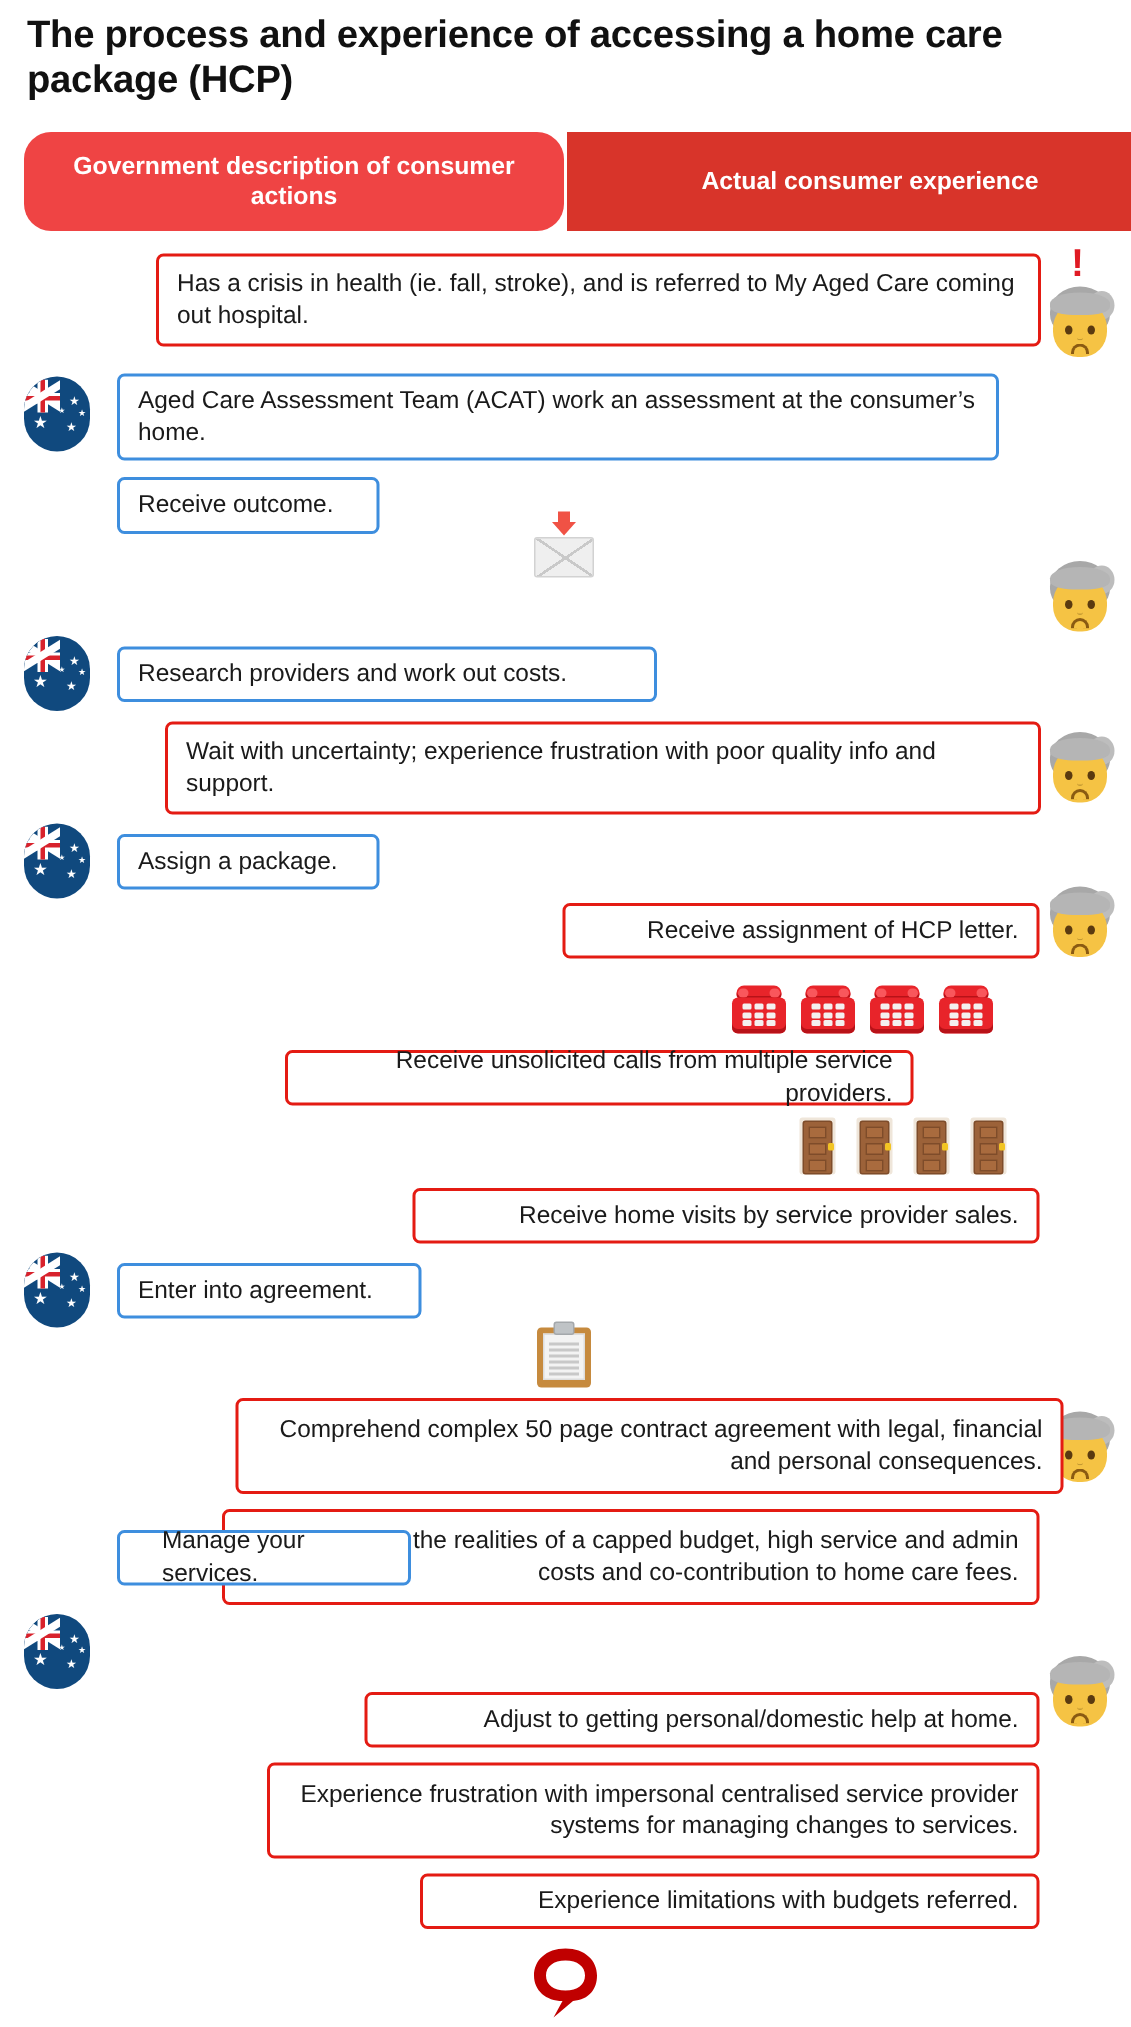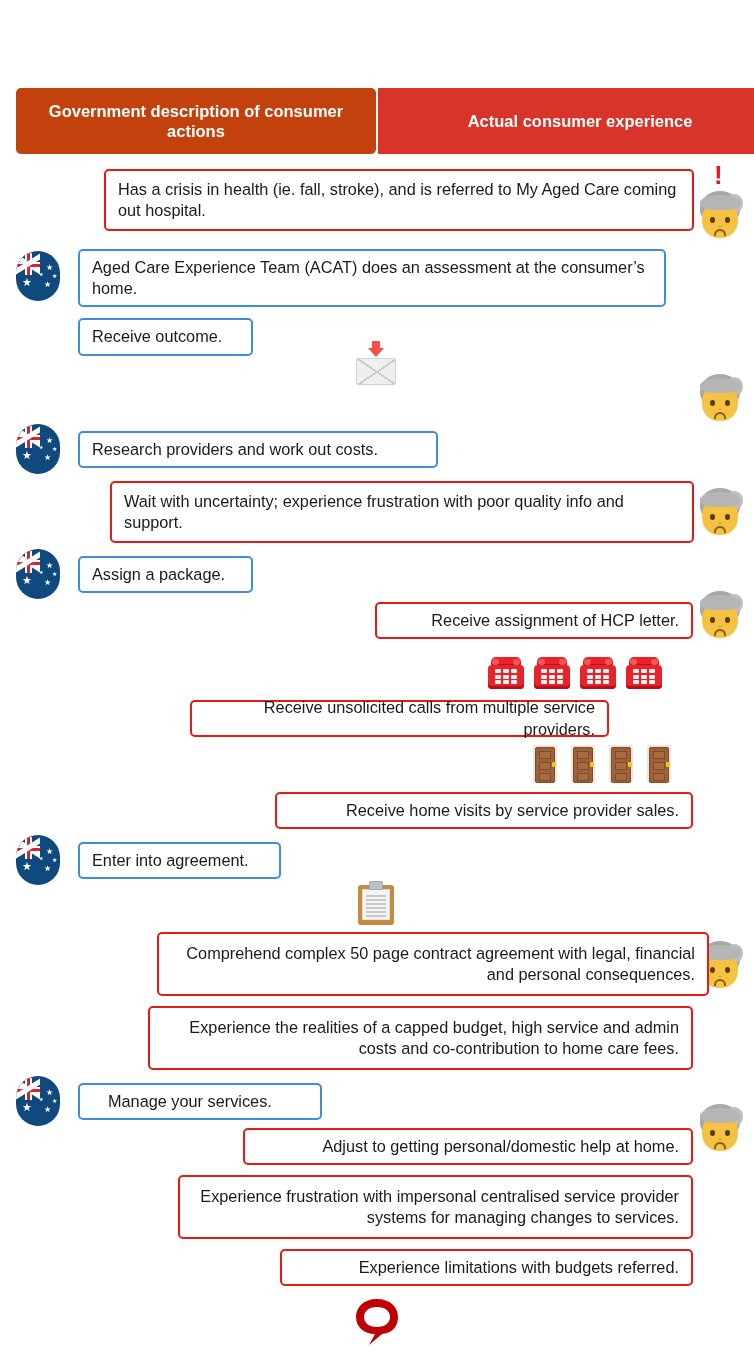--- a/index.html
+++ b/index.html
@@ -244,23 +244,24 @@
   }
 
   
   .logo { position: absolute; width: 58px; height: 52px; }
 </style>
 </head>
 <body>
 
 <div class="page">
 
+  <div class="title">The process and experience of accessing a home care package (HCP)</div>
 
   <div class="hdr-row">
-    <div class="hdr hdr-gov" style="background:#c2410c;">Government description of consumer actions</div>
+    <div class="hdr hdr-gov" style="background:#ef4444;border-radius:18px;">Government description of consumer actions</div>
     <div class="hdr hdr-act" style="background:#D8342A;">Actual consumer experience</div>
   </div>
 
   <div class="emoji" style="left:714px; top:162px;">
     <span class="excl">!</span>
   </div>
   <div class="oldwoman" style="left:697px; top:190px;">
     <div class="ow-hairback"></div>
       <div class="ow-bun"></div>
     <div class="ow-face"></div>
@@ -281,21 +282,21 @@
       <div class="cross-h2"></div>
         <div class="cross-v2"></div>
     </div>
     <span class="star s-big">★</span>
     <span class="star s1">★</span>
       <span class="star s2">★</span>
     <span class="star s3">★</span>
       <span class="star s4">★</span>
   </div>
   <div class="box blue ta-left" style="left:78px; top:249px; width:588px; height:58px;">
-    <span>Aged Care Experience Team (ACAT) does an assessment at the consumer’s home.</span>
+    <span>Aged Care Assessment Team (ACAT) work an assessment at the consumer’s home.</span>
   </div>
 
   <div class="box blue ta-left" style="left:78px; top:318px; width:175px; height:38px;">
     <span>Receive outcome.</span>
   </div>
 
   <div class="env-wrap" style="left:353px; top:341px;">
     <div class="env-arrow">
         <div class="shaft"></div>
         <div class="head"></div>
@@ -540,21 +541,21 @@
         <div class="cross-v"></div>
       <div class="cross-h2"></div>
         <div class="cross-v2"></div>
     </div>
     <span class="star s-big">★</span>
     <span class="star s1">★</span>
       <span class="star s2">★</span>
     <span class="star s3">★</span>
       <span class="star s4">★</span>
   </div>
-  <div class="box blue ta-left" style="left:78px; top:1083px; width:244px; height:37px;padding-left:28px;">
+  <div class="box blue ta-left" style="left:78px; top:1020px; width:196px; height:37px;padding-left:28px;">
     <span>Manage your services.</span>
   </div>
 
   <div class="oldwoman" style="left:697px; top:1103px;">
     <div class="ow-hairback"></div>
       <div class="ow-bun"></div>
     <div class="ow-face"></div>
       <div class="ow-fringe"></div>
     <div class="ow-eye l"></div>
       <div class="ow-eye r"></div>

